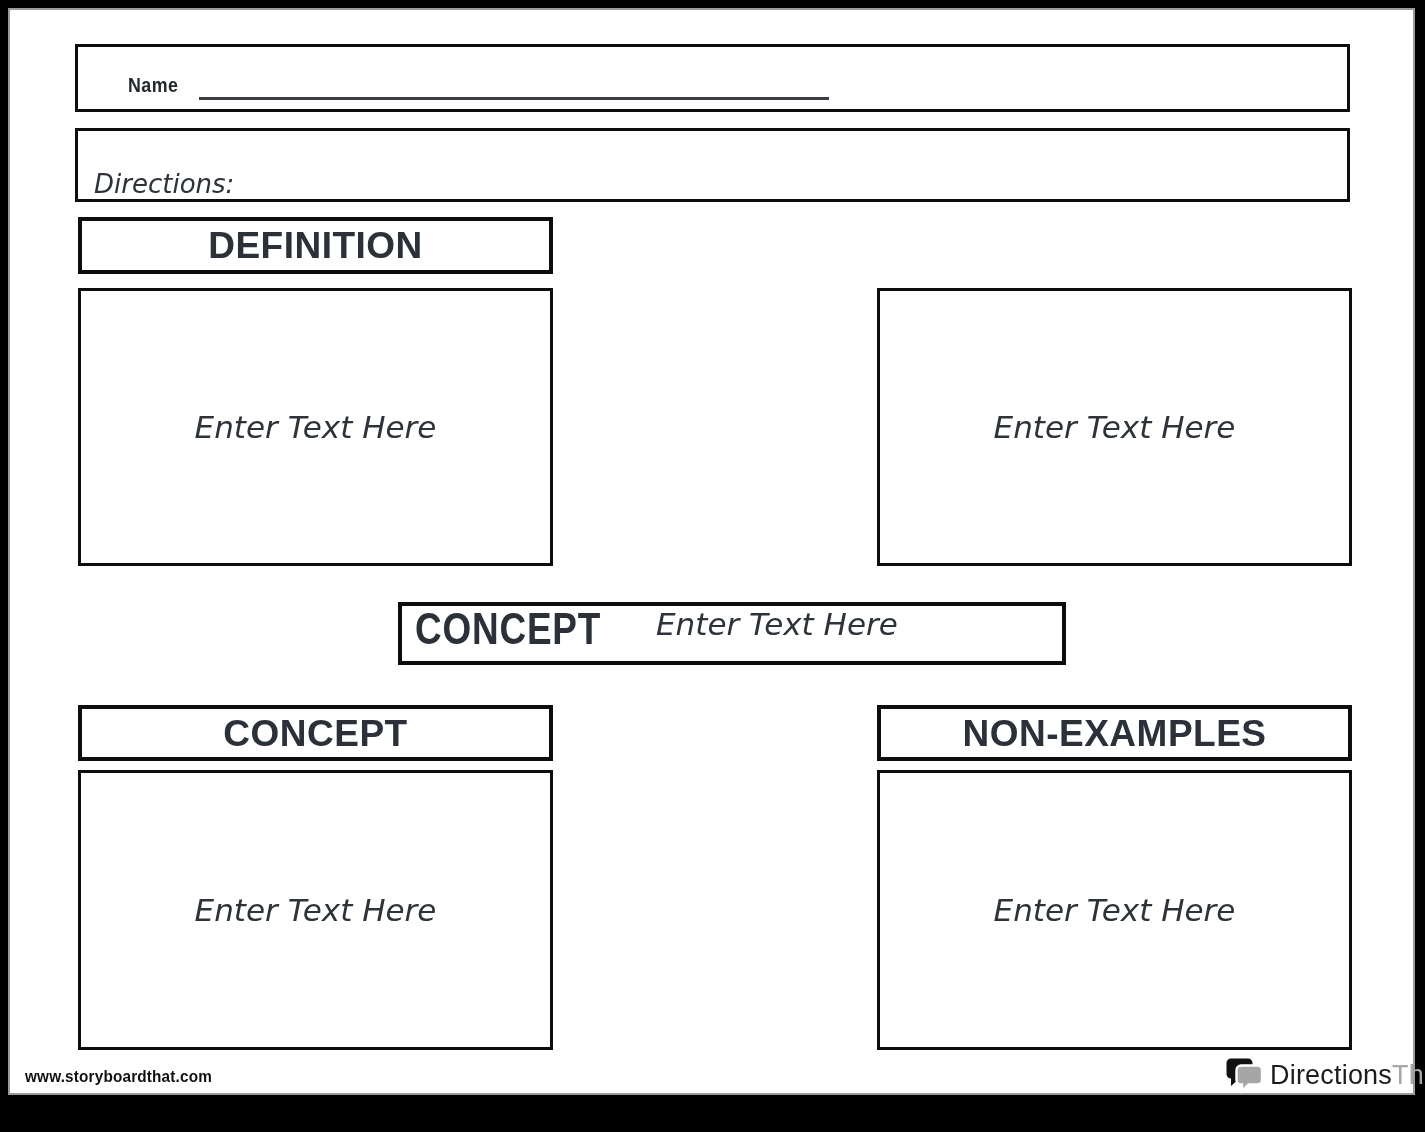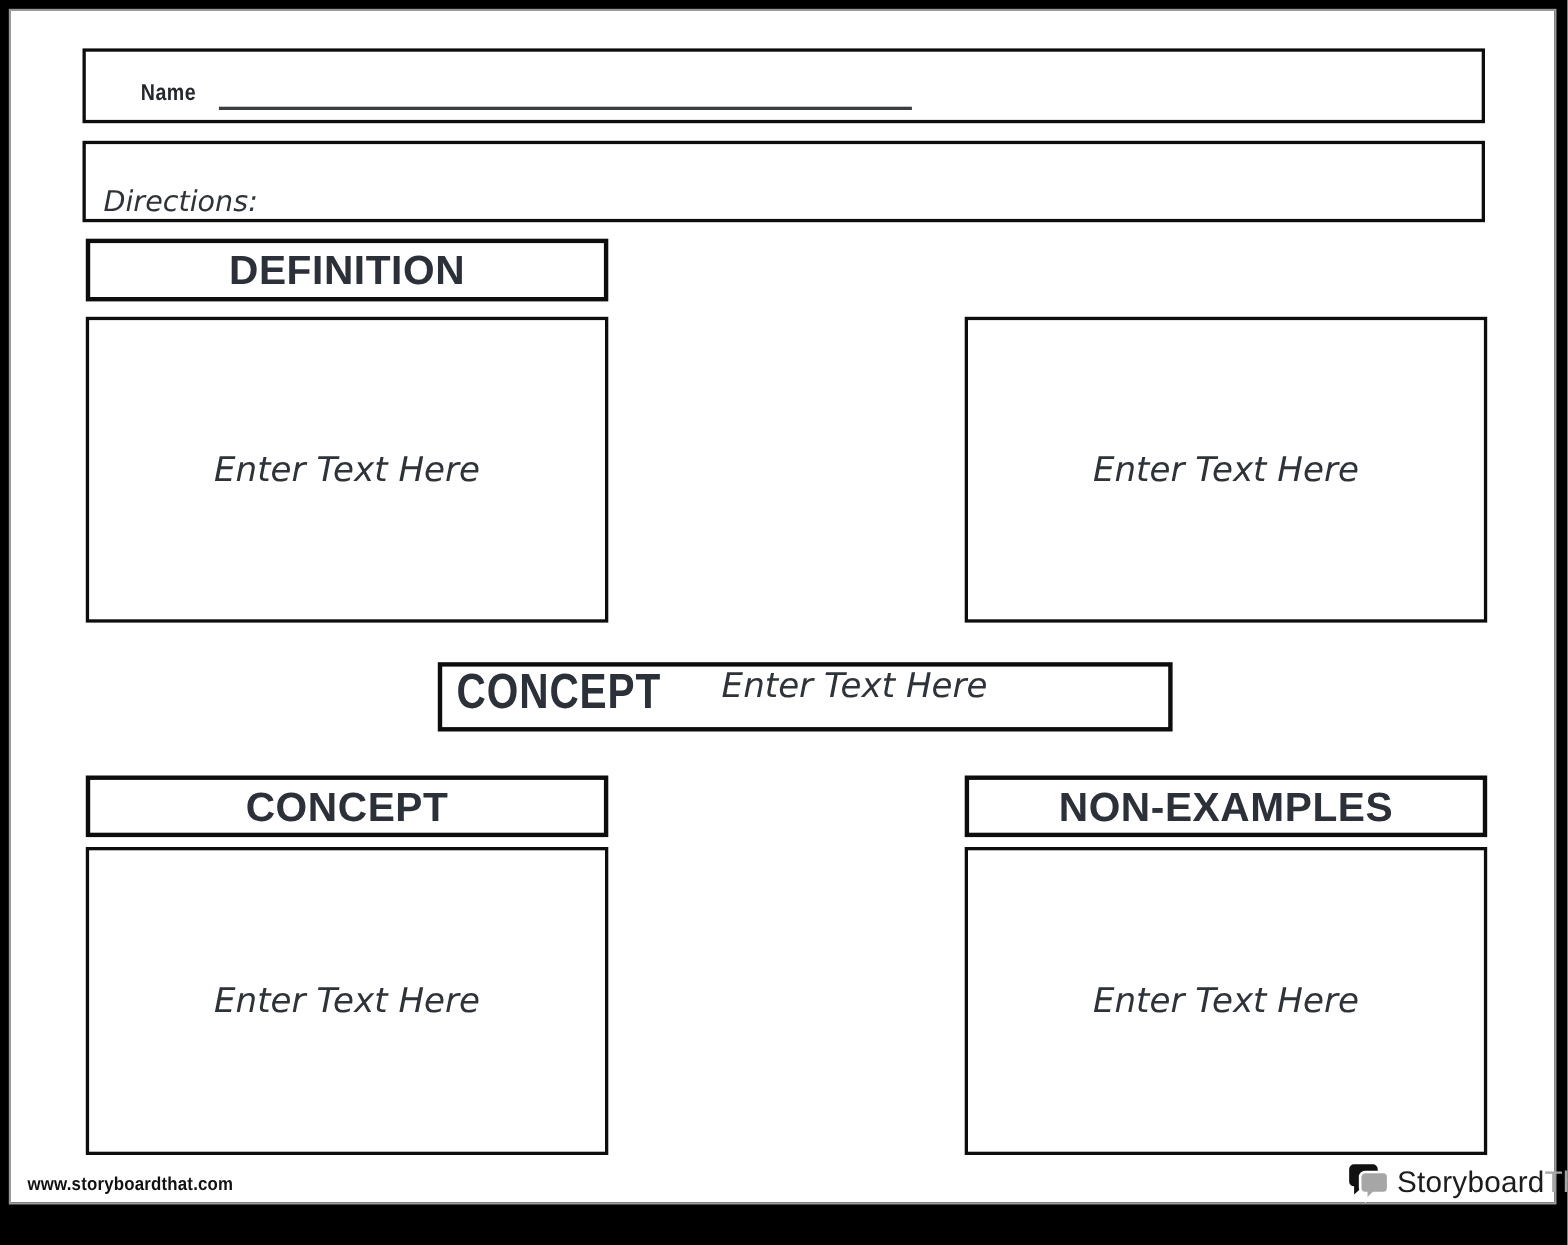--- a/index.html
+++ b/index.html
@@ -99,16 +99,16 @@
     <span class="comic placeholder-text">Enter Text Here</span>
   </div>
 
   <span class="site-url">www.storyboardthat.com</span>
 
   <div class="logo">
     <svg class="logo-icon" viewBox="0 0 40 42" xmlns="http://www.w3.org/2000/svg">
       <path d="M6 4.5 h17 a4.5 4.5 0 0 1 4.5 4.5 v11 a4.5 4.5 0 0 1 -4.5 4.5 h-8.5 l-8.5 7.5 v-7.5 h0 a4.5 4.5 0 0 1 -4.5 -4.5 v-11 a4.5 4.5 0 0 1 4.5 -4.5 z" fill="#111111"></path>
       <path d="M16 11.5 h16.5 a4.5 4.5 0 0 1 4.5 4.5 v10 a4.5 4.5 0 0 1 -4.5 4.5 h-9 l-6.5 6.5 v-6.5 h-1 a4.5 4.5 0 0 1 -4.5 -4.5 v-10 a4.5 4.5 0 0 1 4.5 -4.5 z" fill="#a6a6a6" stroke="#ffffff" stroke-width="2.4"></path>
     </svg>
-    <span class="logo-text"><span>Storyboard</span><span class="gray">That</span></span>
+    <span class="logo-text"><span>Directions</span><span class="gray">That</span></span>
   </div>
 
 </div>
 
 </body></html>

